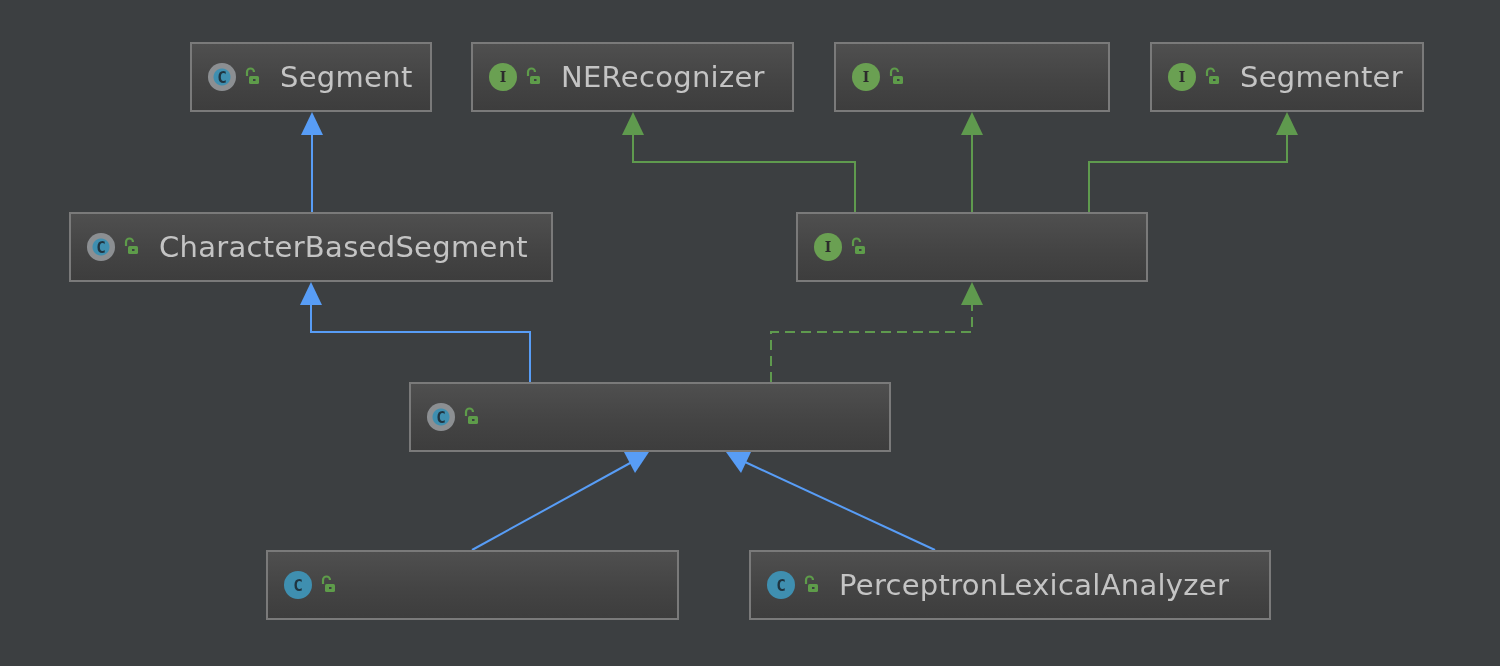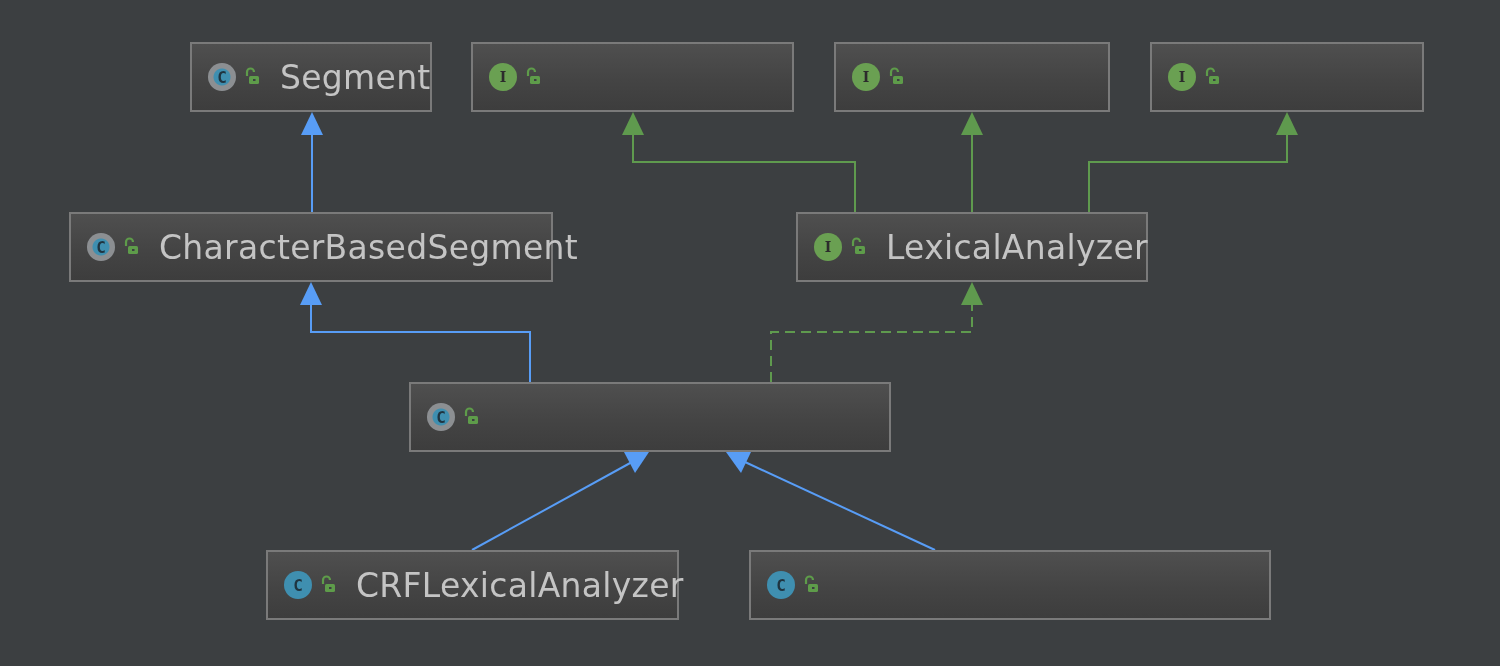--- a/index.html
+++ b/index.html
@@ -28,21 +28,21 @@
   .kind-icon.class { background: #3f8fb0; color: #1f3440; font-weight: bold; font-size: 16px; }
   .kind-icon.abstract-class {
     background: radial-gradient(circle, #3f8fb0 0 8px, #8c8f92 9px);
     color: #1f3440; font-weight: bold; font-size: 16px;
   }
   .kind-icon.interface { background: #6aa052; color: #2c2c2c; font-family: "DejaVu Serif", serif; font-weight: bold; font-size: 14px; }
   .lock-icon { width: 16px; height: 20px; margin-left: 8px; flex: 0 0 auto; }
   .label {
     margin-left: 20px;
     color: #c4c4c4;
-    font-size: 33px;
+    font-size: 29px;
     letter-spacing: 0.3px;
     white-space: nowrap;
   }
 </style>
 </head>
 <body>
 
 <svg id="edges" viewBox="0 0 1500 666">
 
   <g>
@@ -96,79 +96,80 @@
   <span class="label">Segment</span>
 </div>
 
 <div class="node" style="left:471px; top:42px; width:323px; height:70px;">
   <span class="kind-icon interface">I</span>
   <svg class="lock-icon" viewBox="0 0 16 20">
       <path d="M3 9 V5 a3.5 3.5 0 0 1 7 0" fill="none" stroke="#5e9c4a" stroke-width="2.2"></path>
       <rect x="5" y="9" width="10" height="8" rx="1.5" fill="#5e9c4a"></rect>
       <rect x="9" y="12" width="2.5" height="2" fill="#3c3f41"></rect>
     </svg>
+  <span class="label">NERecognizer</span>
 </div>
 
 <div class="node" style="left:834px; top:42px; width:276px; height:70px;">
   <span class="kind-icon interface">I</span>
   <svg class="lock-icon" viewBox="0 0 16 20">
       <path d="M3 9 V5 a3.5 3.5 0 0 1 7 0" fill="none" stroke="#5e9c4a" stroke-width="2.2"></path>
       <rect x="5" y="9" width="10" height="8" rx="1.5" fill="#5e9c4a"></rect>
       <rect x="9" y="12" width="2.5" height="2" fill="#3c3f41"></rect>
     </svg>
 </div>
 
 <div class="node" style="left:1150px; top:42px; width:274px; height:70px;">
   <span class="kind-icon interface">I</span>
   <svg class="lock-icon" viewBox="0 0 16 20">
       <path d="M3 9 V5 a3.5 3.5 0 0 1 7 0" fill="none" stroke="#5e9c4a" stroke-width="2.2"></path>
       <rect x="5" y="9" width="10" height="8" rx="1.5" fill="#5e9c4a"></rect>
       <rect x="9" y="12" width="2.5" height="2" fill="#3c3f41"></rect>
     </svg>
+  <span class="label">Segmenter</span>
 </div>
 
 <div class="node" style="left:69px; top:212px; width:484px; height:70px;">
   <span class="kind-icon abstract-class">C</span>
   <svg class="lock-icon" viewBox="0 0 16 20">
       <path d="M3 9 V5 a3.5 3.5 0 0 1 7 0" fill="none" stroke="#5e9c4a" stroke-width="2.2"></path>
       <rect x="5" y="9" width="10" height="8" rx="1.5" fill="#5e9c4a"></rect>
       <rect x="9" y="12" width="2.5" height="2" fill="#3c3f41"></rect>
     </svg>
   <span class="label">CharacterBasedSegment</span>
 </div>
 
 <div class="node" style="left:796px; top:212px; width:352px; height:70px;">
   <span class="kind-icon interface">I</span>
   <svg class="lock-icon" viewBox="0 0 16 20">
       <path d="M3 9 V5 a3.5 3.5 0 0 1 7 0" fill="none" stroke="#5e9c4a" stroke-width="2.2"></path>
       <rect x="5" y="9" width="10" height="8" rx="1.5" fill="#5e9c4a"></rect>
       <rect x="9" y="12" width="2.5" height="2" fill="#3c3f41"></rect>
     </svg>
-  <span class="label">LexicalAnalyzer</span>
 </div>
 
 <div class="node" style="left:409px; top:382px; width:482px; height:70px;">
   <span class="kind-icon abstract-class">C</span>
   <svg class="lock-icon" viewBox="0 0 16 20">
       <path d="M3 9 V5 a3.5 3.5 0 0 1 7 0" fill="none" stroke="#5e9c4a" stroke-width="2.2"></path>
       <rect x="5" y="9" width="10" height="8" rx="1.5" fill="#5e9c4a"></rect>
       <rect x="9" y="12" width="2.5" height="2" fill="#3c3f41"></rect>
     </svg>
 </div>
 
 <div class="node" style="left:266px; top:550px; width:413px; height:70px;">
   <span class="kind-icon class">C</span>
   <svg class="lock-icon" viewBox="0 0 16 20">
       <path d="M3 9 V5 a3.5 3.5 0 0 1 7 0" fill="none" stroke="#5e9c4a" stroke-width="2.2"></path>
       <rect x="5" y="9" width="10" height="8" rx="1.5" fill="#5e9c4a"></rect>
       <rect x="9" y="12" width="2.5" height="2" fill="#3c3f41"></rect>
     </svg>
-  <span class="label">CRFLexicalAnalyzer</span>
 </div>
 
 <div class="node" style="left:749px; top:550px; width:522px; height:70px;">
   <span class="kind-icon class">C</span>
   <svg class="lock-icon" viewBox="0 0 16 20">
       <path d="M3 9 V5 a3.5 3.5 0 0 1 7 0" fill="none" stroke="#5e9c4a" stroke-width="2.2"></path>
       <rect x="5" y="9" width="10" height="8" rx="1.5" fill="#5e9c4a"></rect>
       <rect x="9" y="12" width="2.5" height="2" fill="#3c3f41"></rect>
     </svg>
+  <span class="label">PerceptronLexicalAnalyzer</span>
 </div>
 
 </body></html>

